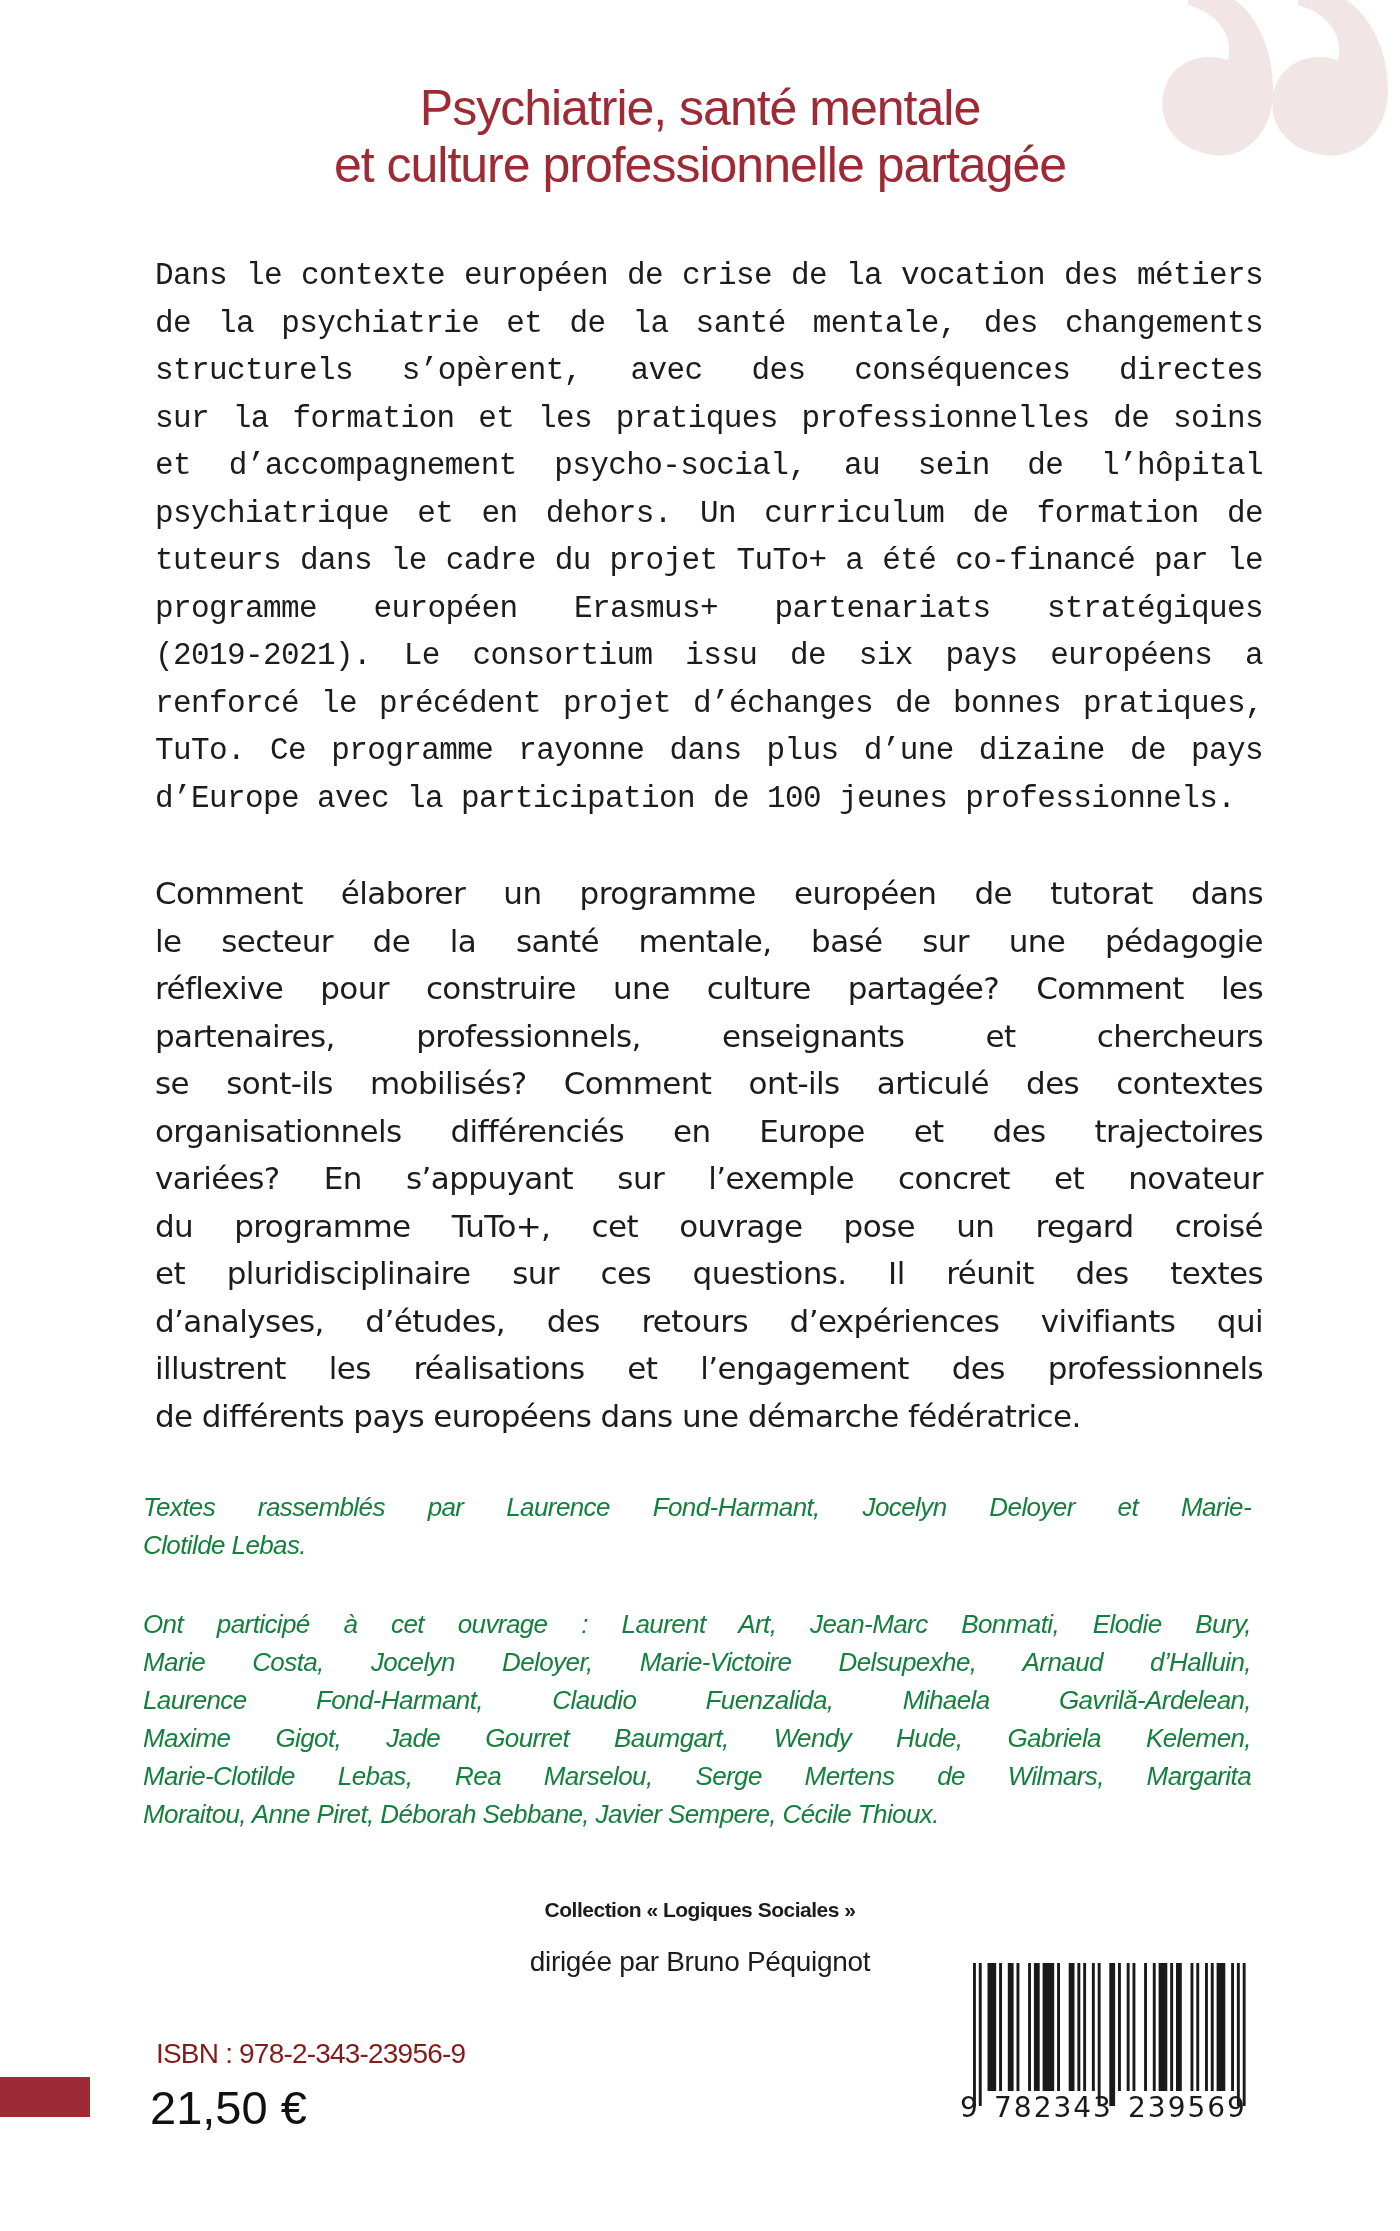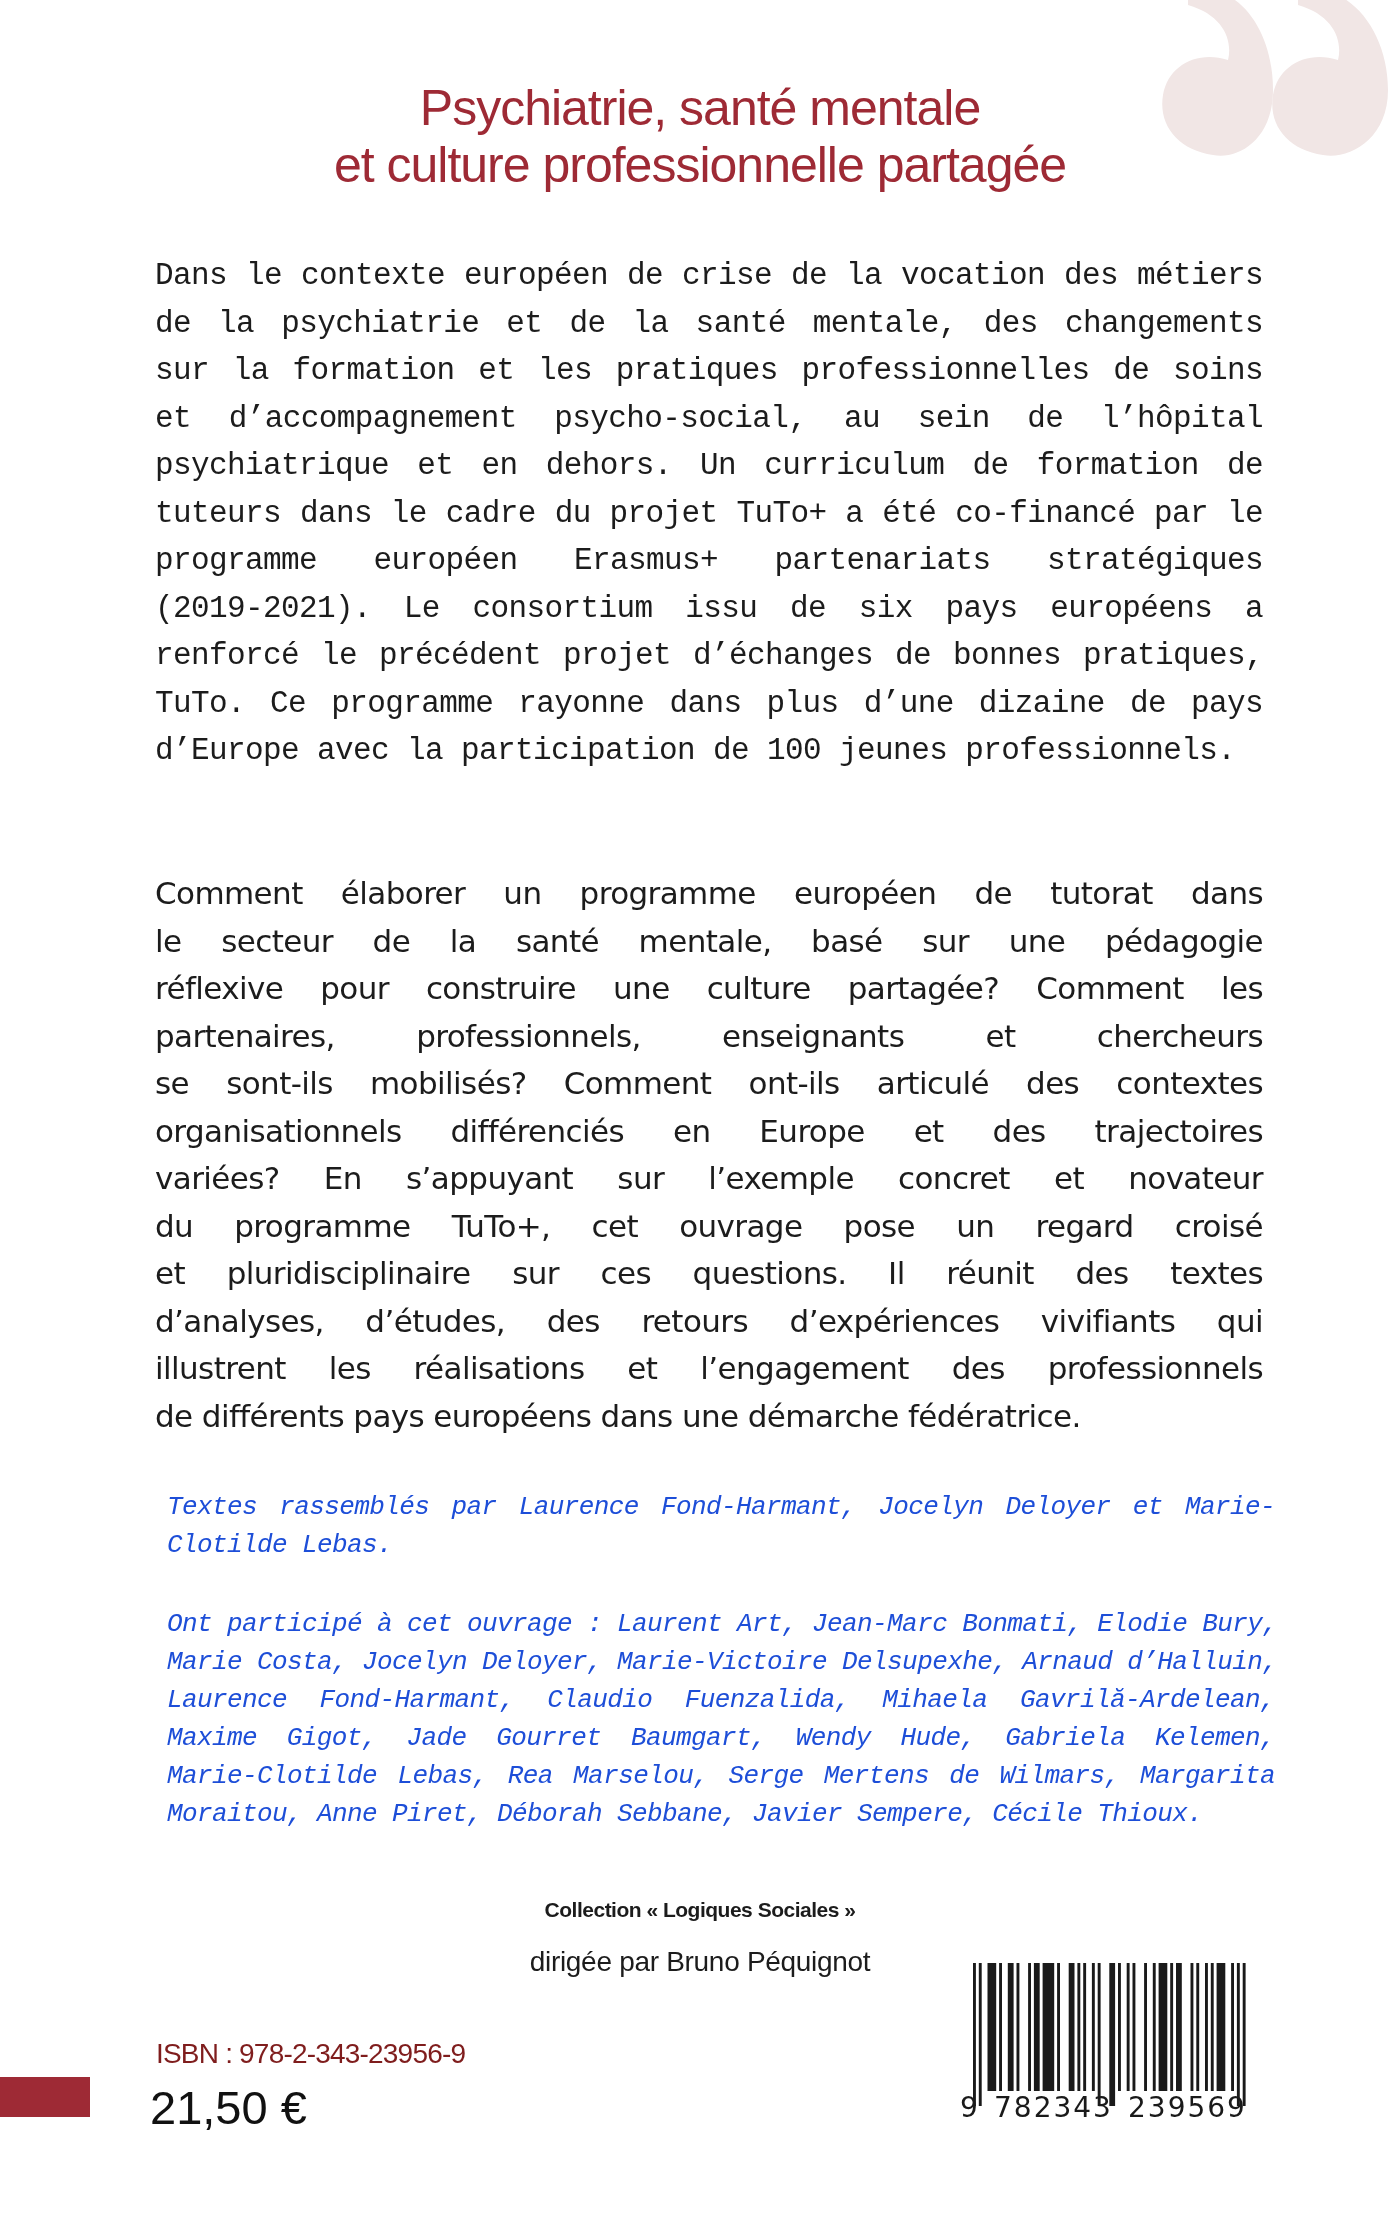--- a/index.html
+++ b/index.html
@@ -5,21 +5,21 @@
   html, body { margin: 0; padding: 0; background: #ffffff; }
   body { width: 1400px; height: 2231px; position: relative; overflow: hidden; font-family: "DejaVu Sans", sans-serif; color: #1a1a1a; }
   .quote { position: absolute; left: 1148px; top: -40px; width: 250px; height: 200px; }
   .title { position: absolute; left: 0; width: 1400px; top: 80px; text-align: center; color: #9e2a35; font-family: "Liberation Sans", sans-serif; font-weight: normal; font-size: 50px; line-height: 57px; letter-spacing: -1px; }
   .title div { white-space: nowrap; }
   .body { position: absolute; left: 155px; width: 1108px; font-family: "DejaVu Sans", sans-serif; font-size: 31px; line-height: 47.5px; letter-spacing: -0.6px; color: #1c1c1c; }
   .body .ln { display: block; text-align: justify; text-align-last: justify; white-space: nowrap; height: 47.5px; }
   .body .ln.last { text-align-last: left; }
   .p1 { top: 252px; font-family: Liberation Mono, monospace; }
   .p2 { top: 870px; }
-  .ital { position: absolute; left: 167px; width: 1108px; font-family: Liberation Mono, monospace; font-style: italic; font-size: 26px; line-height: 38px; letter-spacing: -0.6px; color: #1d4ed8; }
+  .ital { position: absolute; left: 143px; width: 1108px; font-family: Liberation Sans, sans-serif; font-style: italic; font-size: 26px; line-height: 38px; letter-spacing: -0.6px; color: #15803d; }
   .ital .ln { display: block; text-align: justify; text-align-last: justify; white-space: nowrap; height: 38px; }
   .ital .ln.last { text-align-last: left; }
   .i1 { top: 1488px; }
   .i2 { top: 1605px; }
   .coll { position: absolute; left: 0; width: 1400px; text-align: center; font-family: "Liberation Sans", sans-serif; color: #1c1c1c; }
   .coll1 { top: 1898px; font-weight: bold; font-size: 21px; letter-spacing: -0.5px; }
   .coll2 { top: 1946px; font-size: 28px; letter-spacing: -0.3px; }
   .redbar { position: absolute; left: 0; top: 2077px; width: 90px; height: 40px; background: #9e2a35; }
   .isbn { position: absolute; left: 156px; top: 2038px; font-family: Liberation Sans, sans-serif; font-size: 28px; letter-spacing: -0.8px; color: #7f1d1d; }
   .price { position: absolute; left: 150px; top: 2080px; font-family: "Liberation Sans", sans-serif; font-size: 47px; color: #111; }
@@ -34,20 +34,21 @@
 </svg>
 
 <div class="title">
   <div>Psychiatrie, santé mentale</div>
   <div>et culture professionnelle partagée</div>
 </div>
 
 <div class="body p1">
   <span class="ln">Dans le contexte européen de crise de la vocation des métiers</span>
   <span class="ln">de la psychiatrie et de la santé mentale, des changements</span>
+  <span class="ln">structurels s’opèrent, avec des conséquences directes</span>
   <span class="ln">sur la formation et les pratiques professionnelles de soins</span>
   <span class="ln">et d’accompagnement psycho-social, au sein de l’hôpital</span>
   <span class="ln">psychiatrique et en dehors. Un curriculum de formation de</span>
   <span class="ln">tuteurs dans le cadre du projet TuTo+ a été co-financé par le</span>
   <span class="ln">programme européen Erasmus+ partenariats stratégiques</span>
   <span class="ln">(2019-2021). Le consortium issu de six pays européens a</span>
   <span class="ln">renforcé le précédent projet d’échanges de bonnes pratiques,</span>
   <span class="ln">TuTo. Ce programme rayonne dans plus d’une dizaine de pays</span>
   <span class="ln last">d’Europe avec la participation de 100 jeunes professionnels.</span>
 </div>

